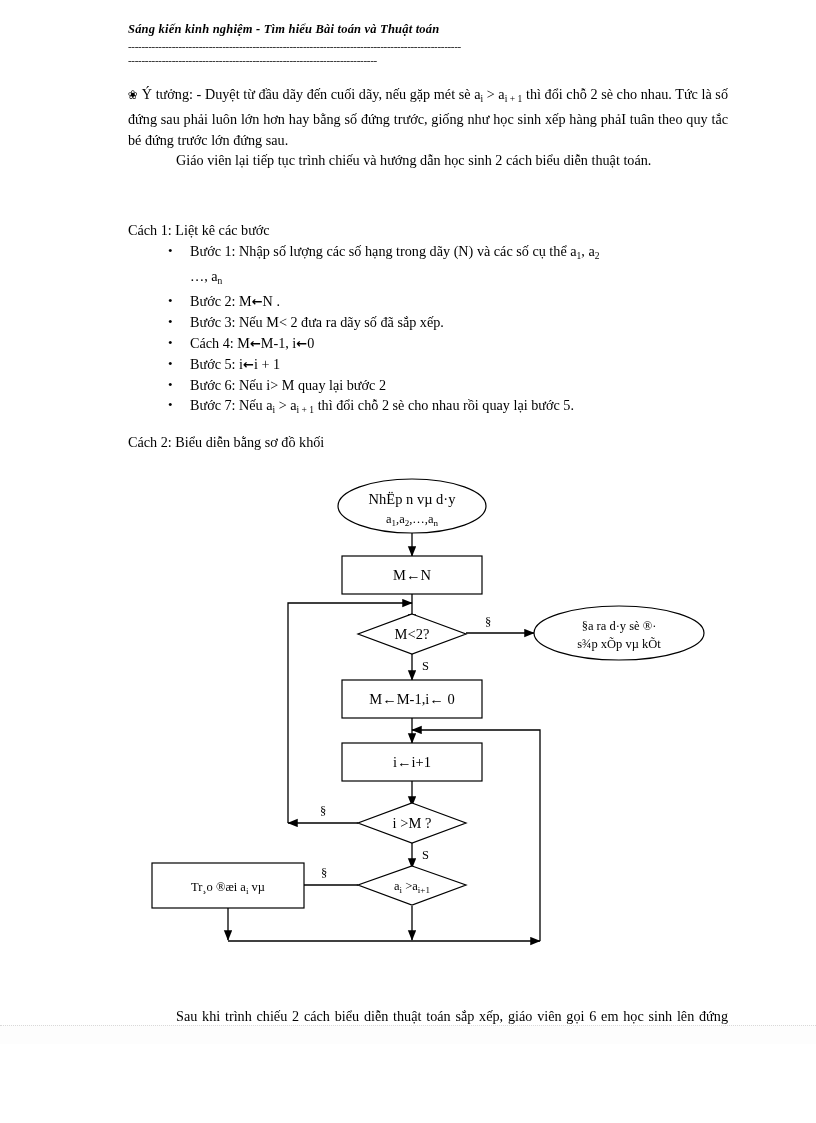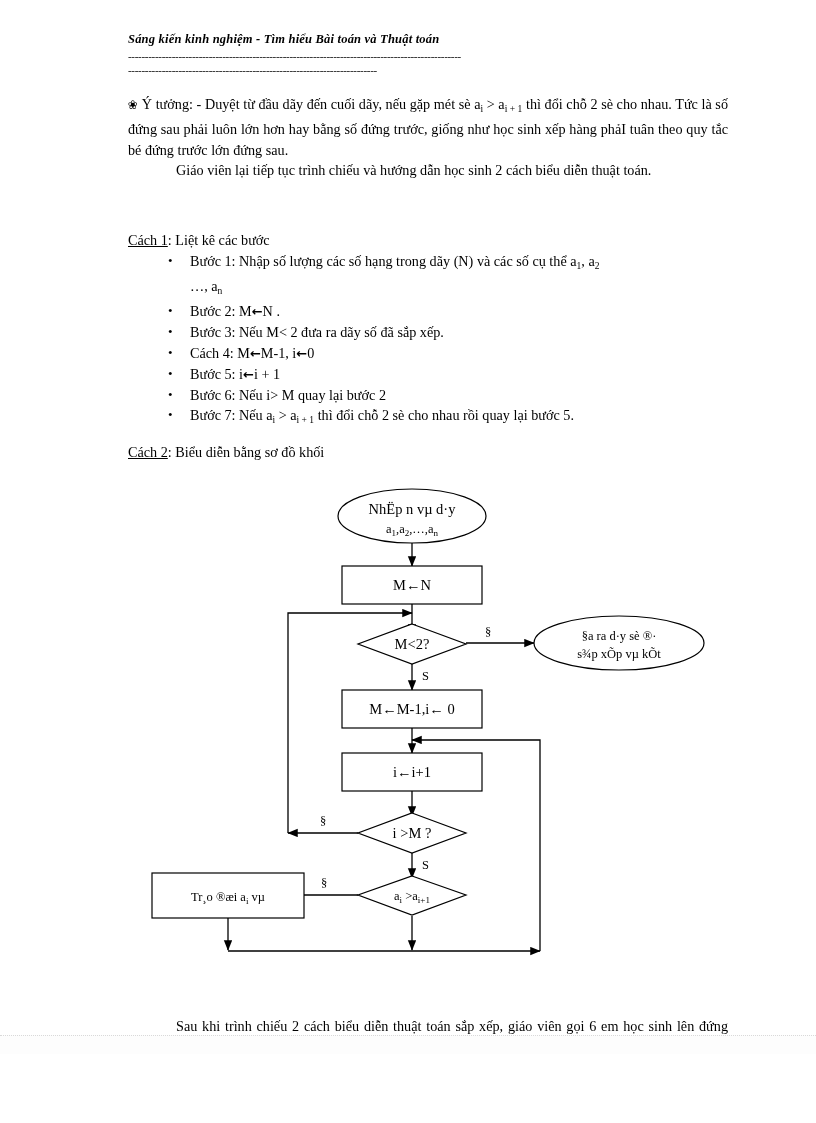--- a/index.html
+++ b/index.html
@@ -11,21 +11,20 @@
   body {
     font-family: "Liberation Serif", "DejaVu Serif", serif;
     color: #000000;
   }
   #page {
     position: relative;
     width: 816px;
     height: 1044px;
     background: #ffffff;
     overflow: hidden;
-    margin-top: 10px;
   }
   #page-edge-bottom {
     position: absolute;
     left: 0;
     bottom: 0;
     width: 816px;
     height: 18px;
     border-top: 1px dotted #d9d9d9;
     background: #fdfdfd;
   }
@@ -79,21 +78,21 @@
   }
 
   
   .cach-line {
     position: absolute;
     left: 128px;
     font-size: 14.2px;
     line-height: 20px;
     white-space: nowrap;
   }
-  .ul-label { text-decoration: underline; }
+  .ul-label { }
 
   
   .steps {
     position: absolute;
     left: 128px;
     width: 600px;
     font-size: 14.2px;
     line-height: 20.3px;
   }
   .step-row {

